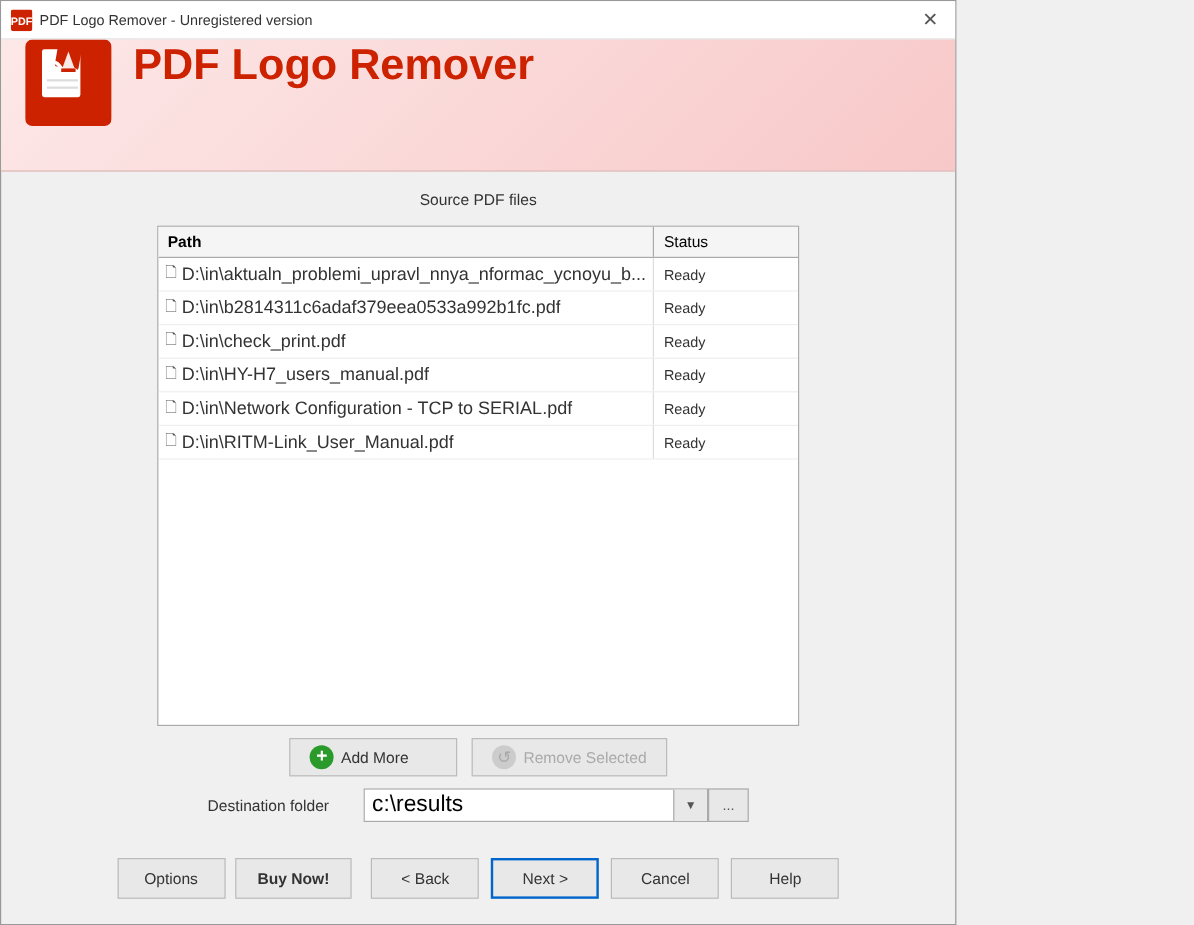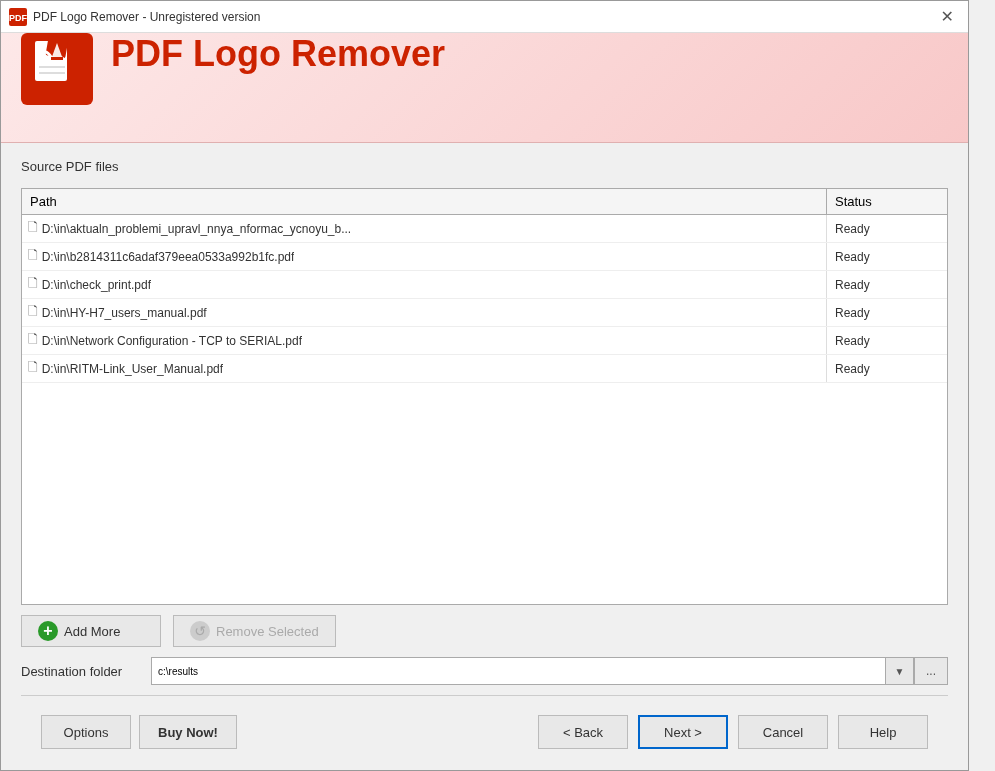--- a/index.html
+++ b/index.html
@@ -6,21 +6,21 @@
     body {
       font-family: 'Segoe UI', Tahoma, Geneva, Verdana, sans-serif;
       font-size: 13px;
       background: #f0f0f0;
       width: 995px;
       height: 771px;
       overflow: hidden;
     }
 
     .window {
-      width: 969px;
+      width: 797px;
       height: 771px;
       background: #f0f0f0;
       border: 1px solid #999;
       display: flex;
       flex-direction: column;
     }
 
     
     .title-bar {
       background: #ffffff;
@@ -75,20 +75,21 @@
     }
 
     
     .main-content {
       flex: 1;
       padding: 16px 20px 12px 20px;
       display: flex;
       flex-direction: column;
       gap: 10px;
       overflow: hidden;
+      align-items: center;
     }
 
     .section-label {
       font-size: 13px;
       color: #333;
       margin-bottom: 4px;
     }
 
     
     .file-table-container {
@@ -101,21 +102,21 @@
     }
     .file-table-header {
       display: flex;
       background: #f5f5f5;
       border-bottom: 1px solid #aaa;
       flex-shrink: 0;
     }
     .col-path-header {
       flex: 1;
       padding: 5px 8px;
-      font-weight: normal;
+      font-weight: bold;
       border-right: 1px solid #aaa;
       font-size: 13px;
     }
     .col-status-header {
       width: 120px;
       padding: 5px 8px;
       font-size: 13px;
     }
     .file-table-body {
       flex: 1;
@@ -135,21 +136,21 @@
       gap: 4px;
       border-right: 1px solid #ddd;
       overflow: hidden;
     }
     .file-icon {
       flex-shrink: 0;
       color: #555;
       font-size: 12px;
     }
     .file-path-text {
-      font-size: 12px;
+      font-size: 15px;
       color: #333;
       white-space: nowrap;
       overflow: hidden;
       text-overflow: ellipsis;
     }
     .col-status {
       width: 120px;
       padding: 3px 8px;
       font-size: 12px;
       color: #333;
@@ -230,21 +231,21 @@
       align-items: center;
       border: 1px solid #aaa;
       background: #fff;
       height: 28px;
     }
     .dest-input {
       flex: 1;
       border: none;
       outline: none;
       padding: 0 6px;
-      font-size: 10px;
+      font-size: 19px;
       background: transparent;
     }
     .dest-dropdown-btn {
       width: 28px;
       height: 26px;
       background: #e8e8e8;
       border-left: 1px solid #aaa;
       display: flex;
       align-items: center;
       justify-content: center;

